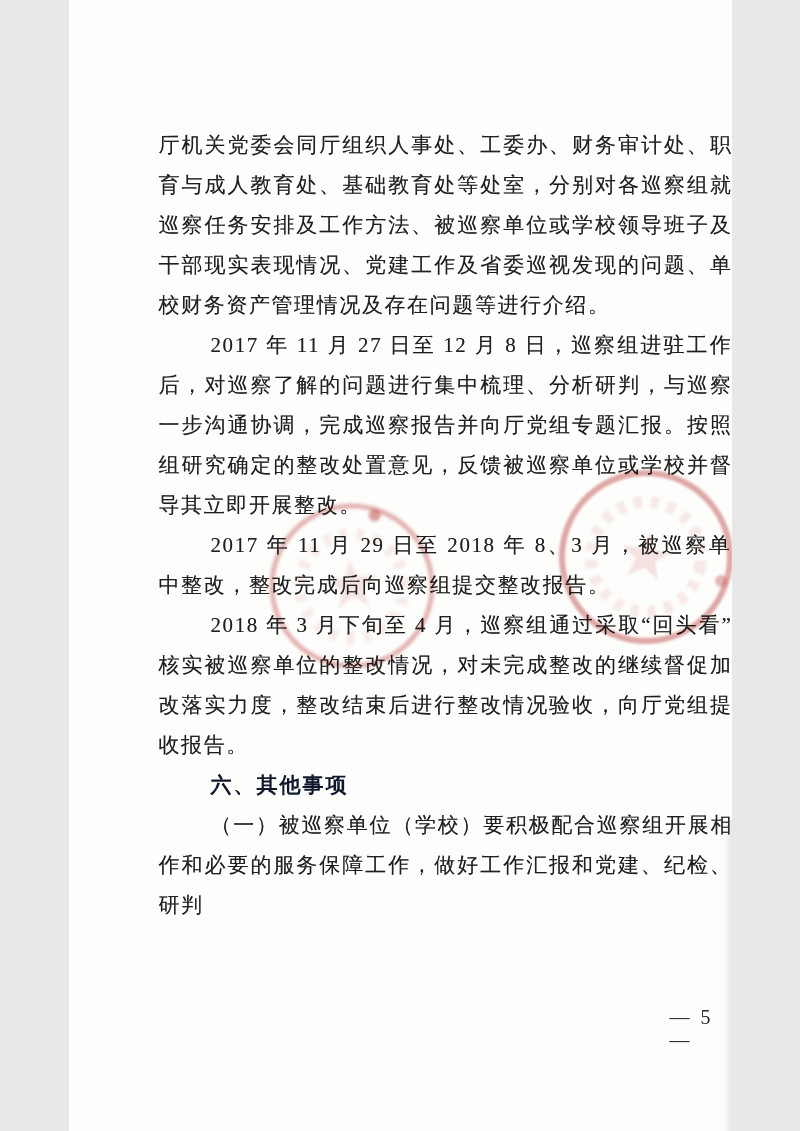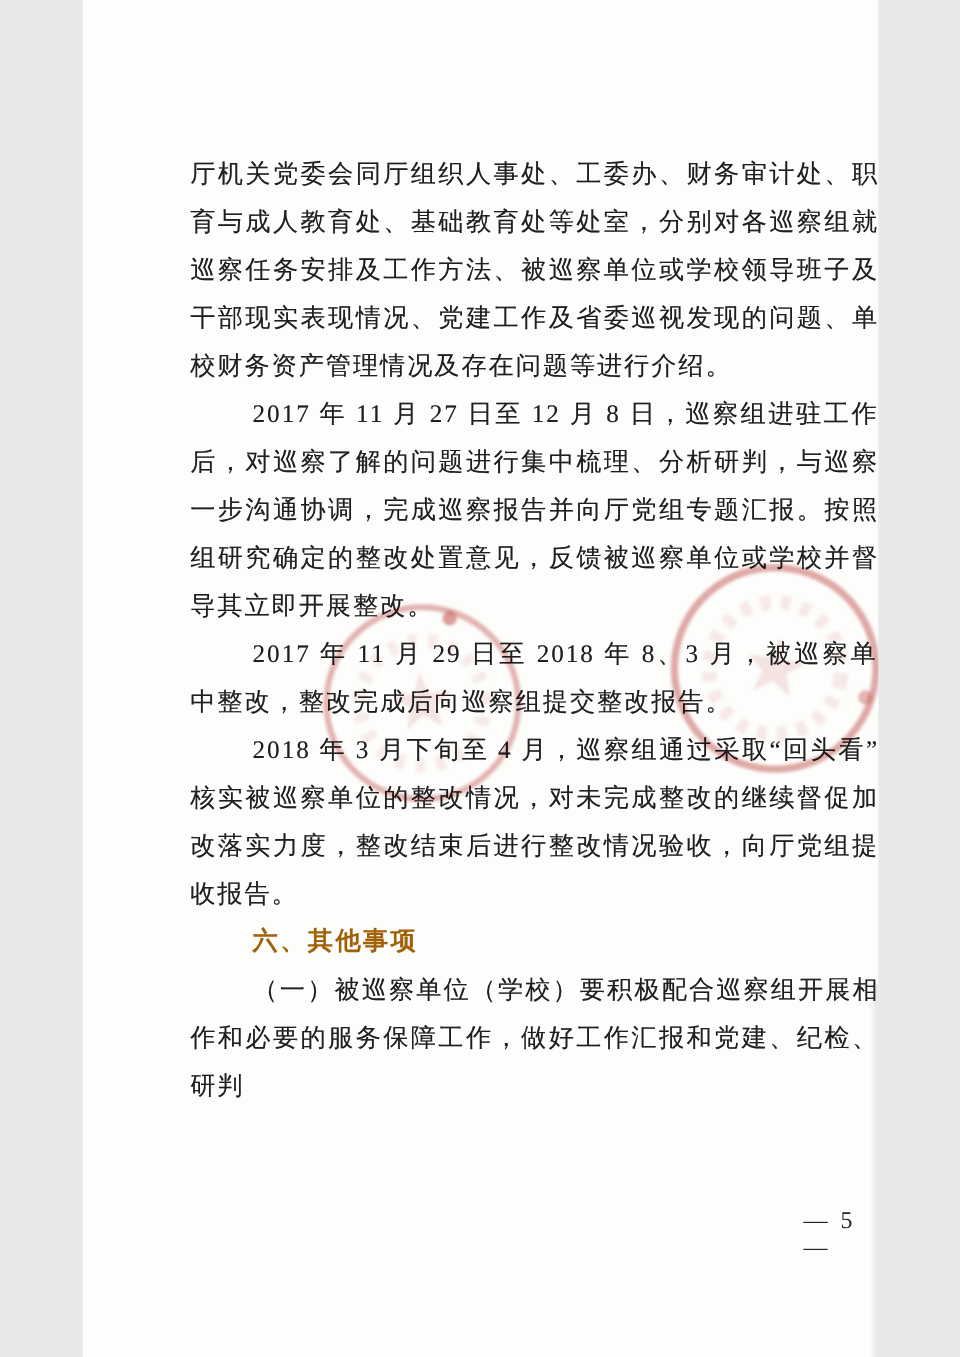--- a/index.html
+++ b/index.html
@@ -45,21 +45,21 @@
   }
   p.para.indent { text-indent: 52px; }
   .heading {
     margin: 0;
     font-family: "Liberation Sans", "DejaVu Sans", sans-serif;
     font-weight: 700;
     font-size: 21px;
     line-height: 40px;
     letter-spacing: 2px;
     text-indent: 52px;
-    color: #a16207;
+    color: #0f172a;
   }
   .page-number {
     position: absolute;
     top: 1006px;
     left: 601px;
     font-size: 20px;
     letter-spacing: 3px;
     color: #242424;
     font-family: "Liberation Serif", "DejaVu Serif", serif;
   }

